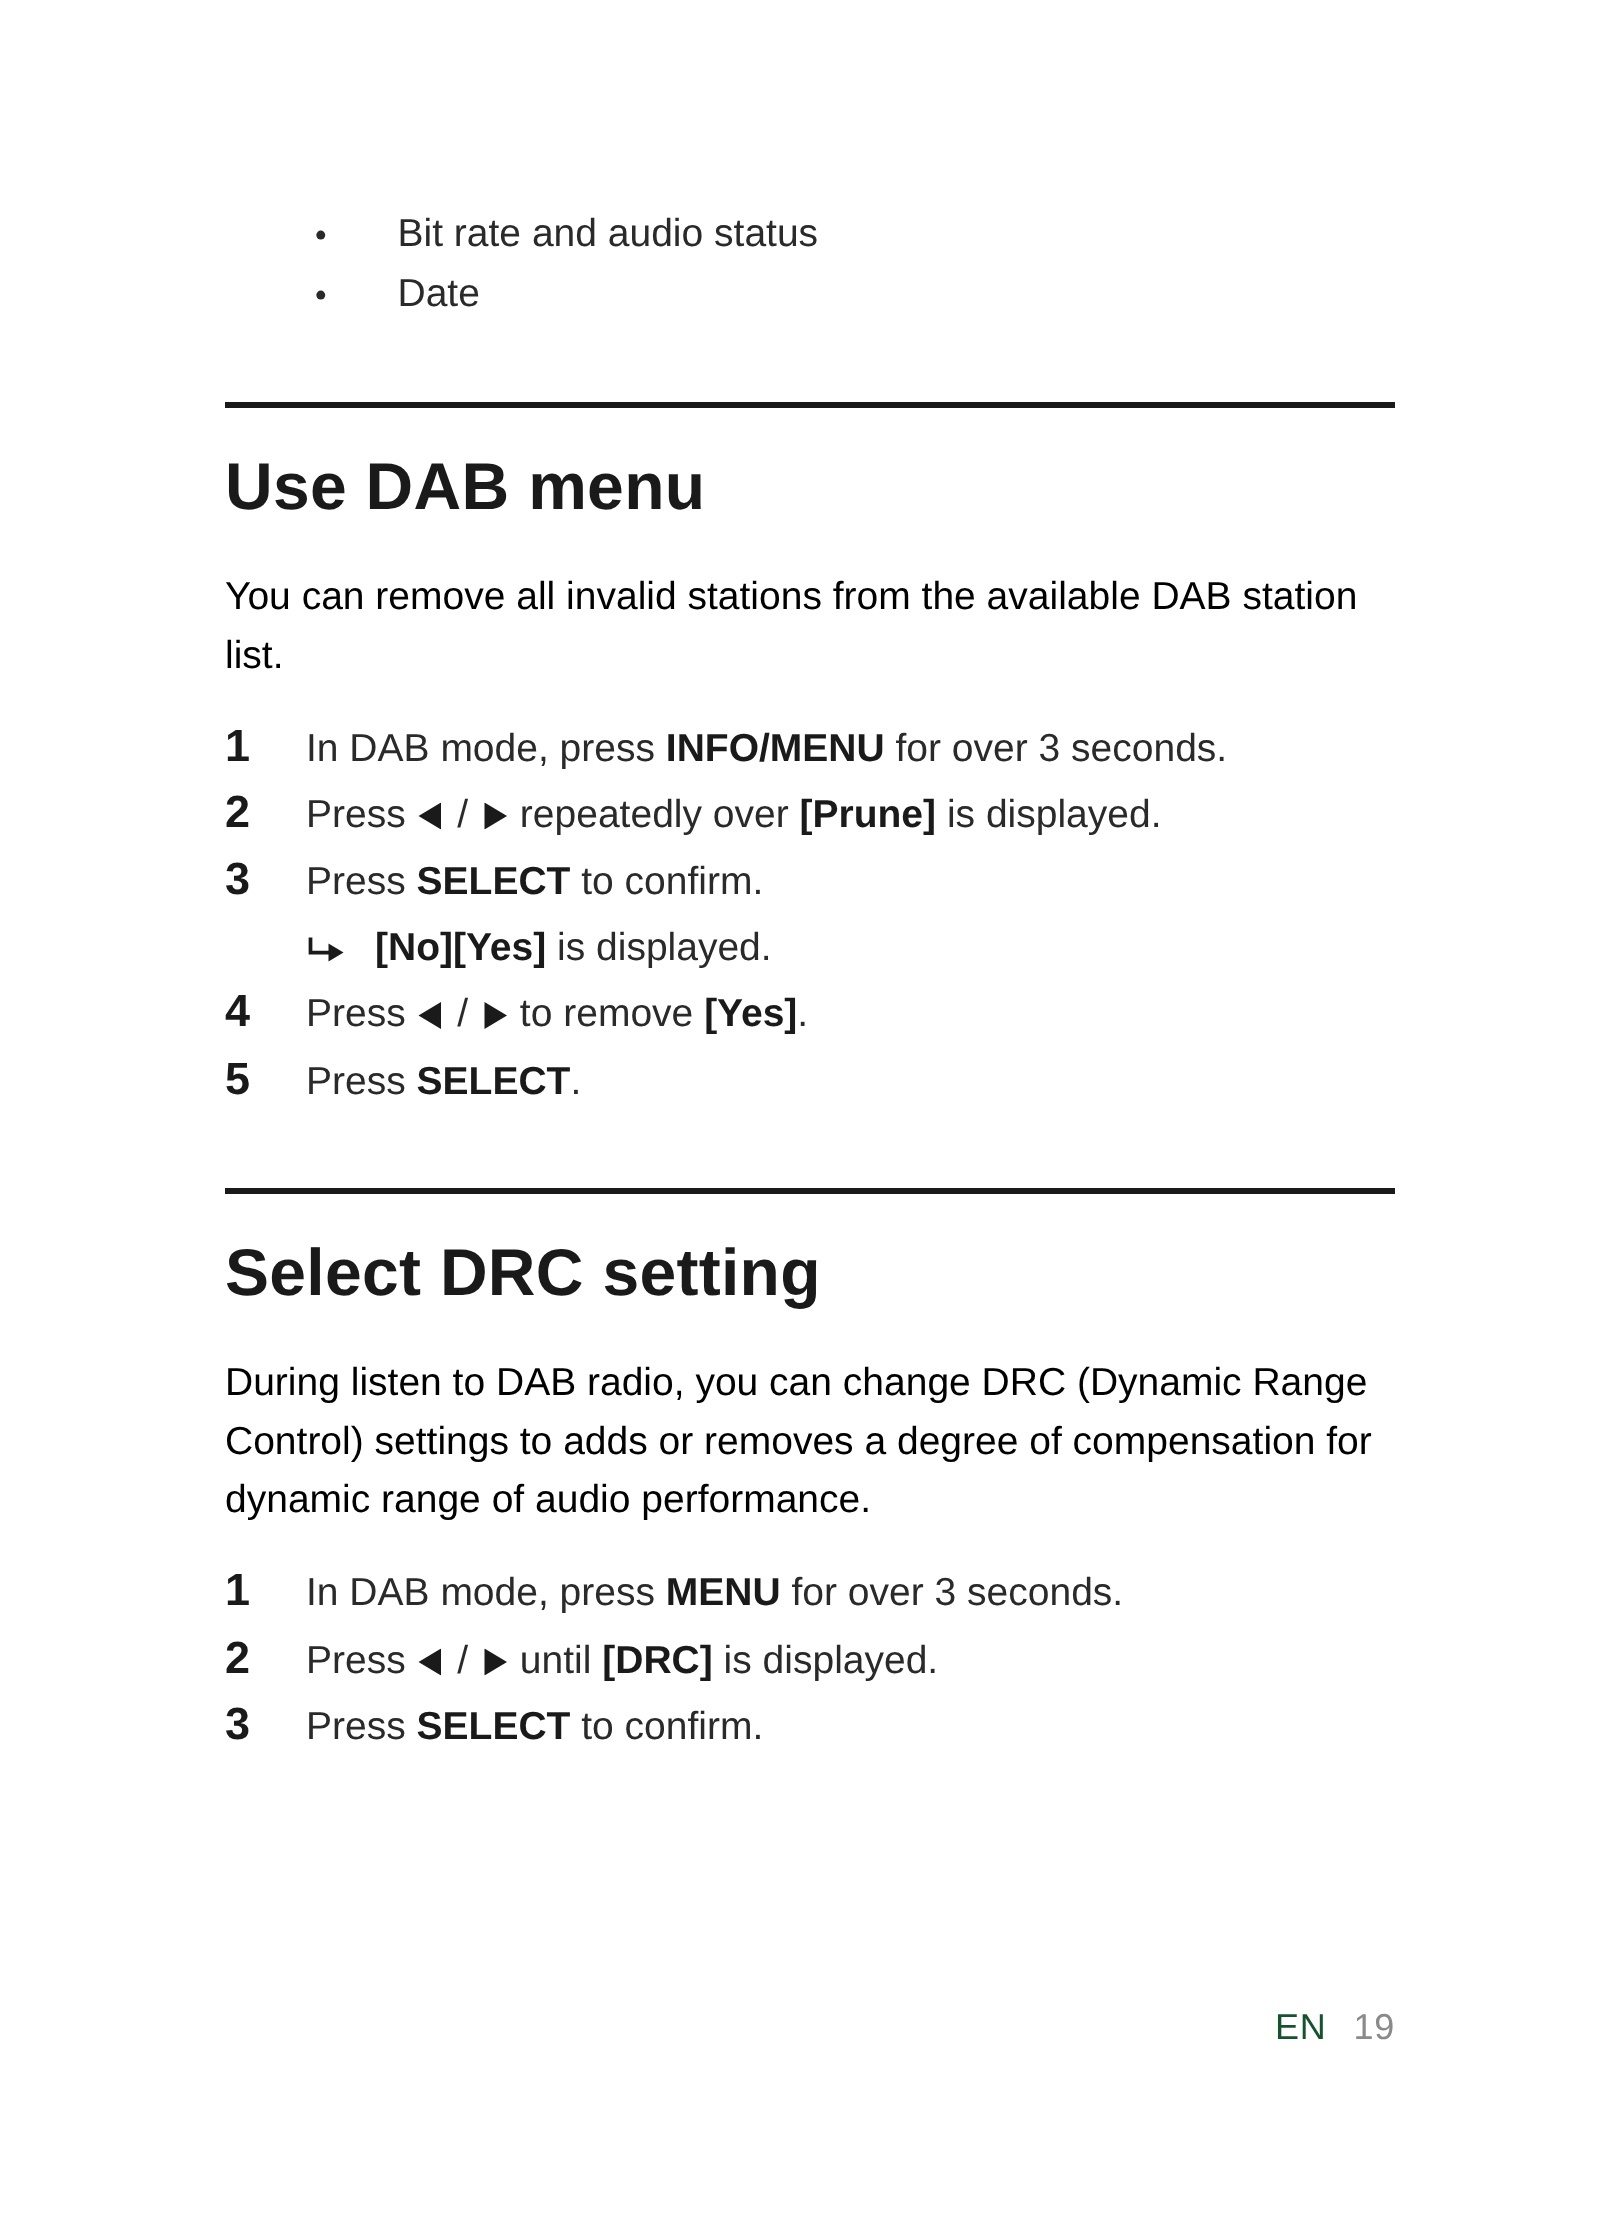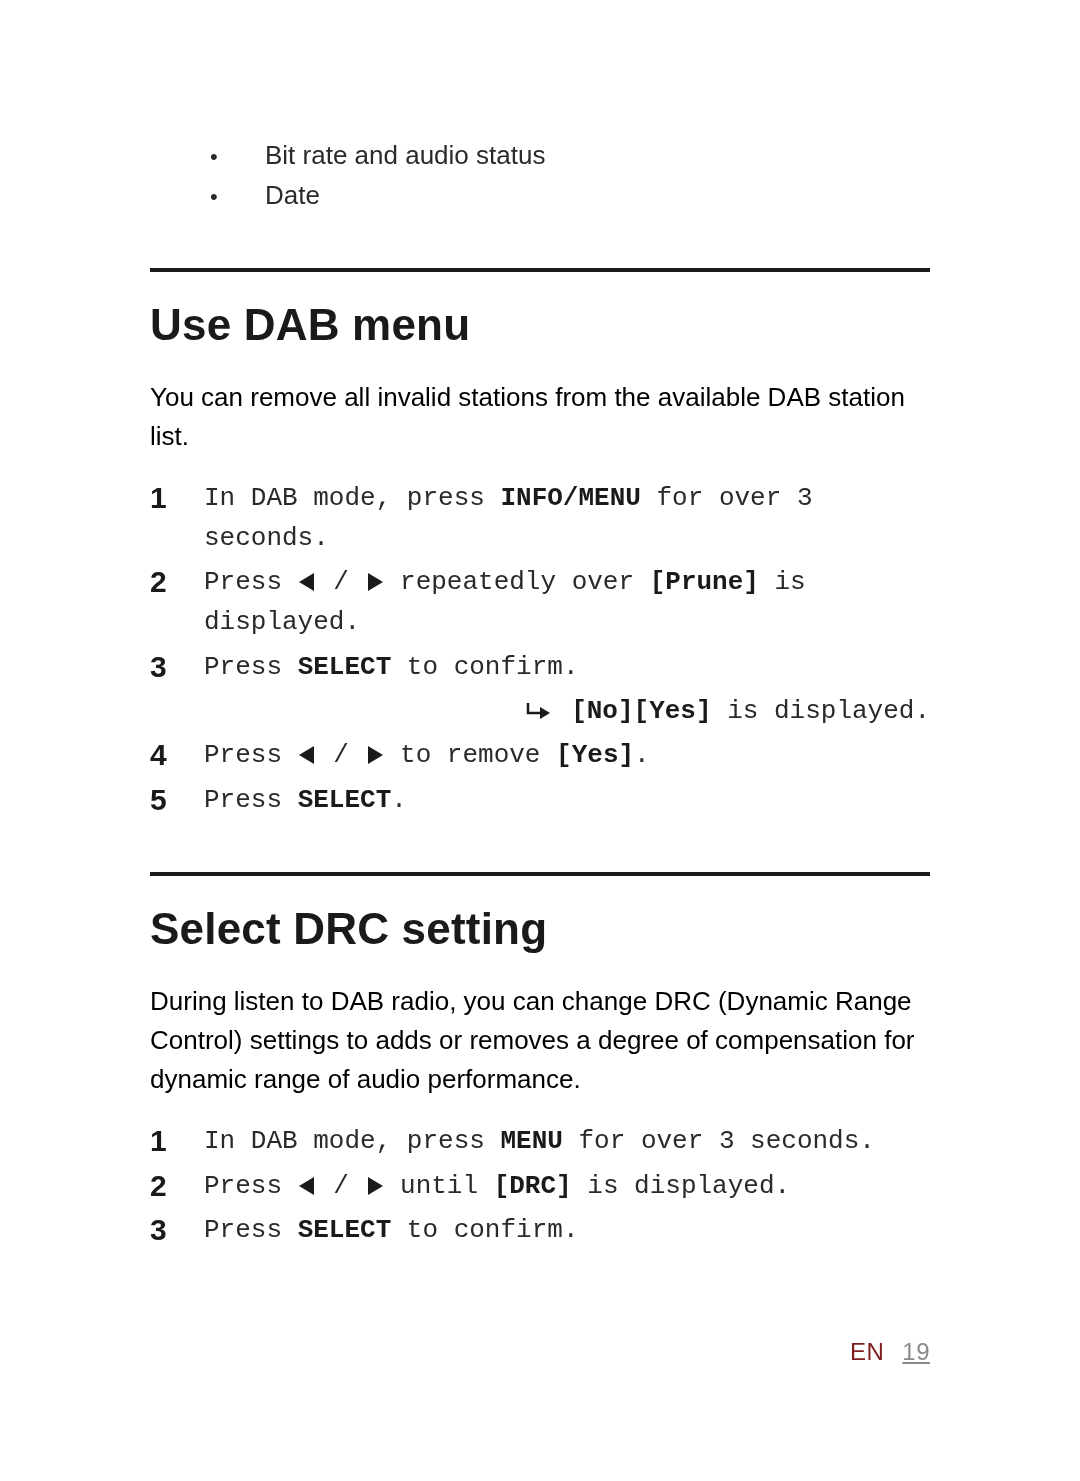--- a/index.html
+++ b/index.html
@@ -63,45 +63,43 @@
     font-weight: 700;
     width: 54px;
     flex-shrink: 0;
     line-height: 1.35;
   }
   .step-body {
     font-size: 26px;
     line-height: 1.55;
     flex: 1;
     color: #2a2a2a;
-    font-family: Liberation Mono, monospace;
   }
   .bold { font-weight: 700; color:#1a1a1a;}
   .sub {
     display: flex;
     align-items: baseline;
     margin-top: 4px;
-    justify-content: flex-end;
   }
   .sub-arrow {
     width: 46px;
     flex-shrink: 0;
     text-align: left;
   }
   .sub-arrow svg { vertical-align: middle; }
   .navicons svg { vertical-align: -2px; }
   .footer {
     position: absolute;
     bottom: 115px;
     right: 150px;
     font-size: 24px;
     letter-spacing: 0.5px;
   }
-  .footer .lang { color:#7f1d1d; margin-right: 18px; font-weight:500;}
-  .footer .pg { color:#8a8a8a;text-decoration:underline; }
+  .footer .lang { color:#14532d; margin-right: 18px; font-weight:500;}
+  .footer .pg { color:#8a8a8a; }
 </style>
 </head>
 <body>
 
 <div class="page">
 
   <div class="bullets">
     <div class="bullet-item">
       <span class="bullet-dot">•</span>
       <span>Bit rate and audio status</span>

